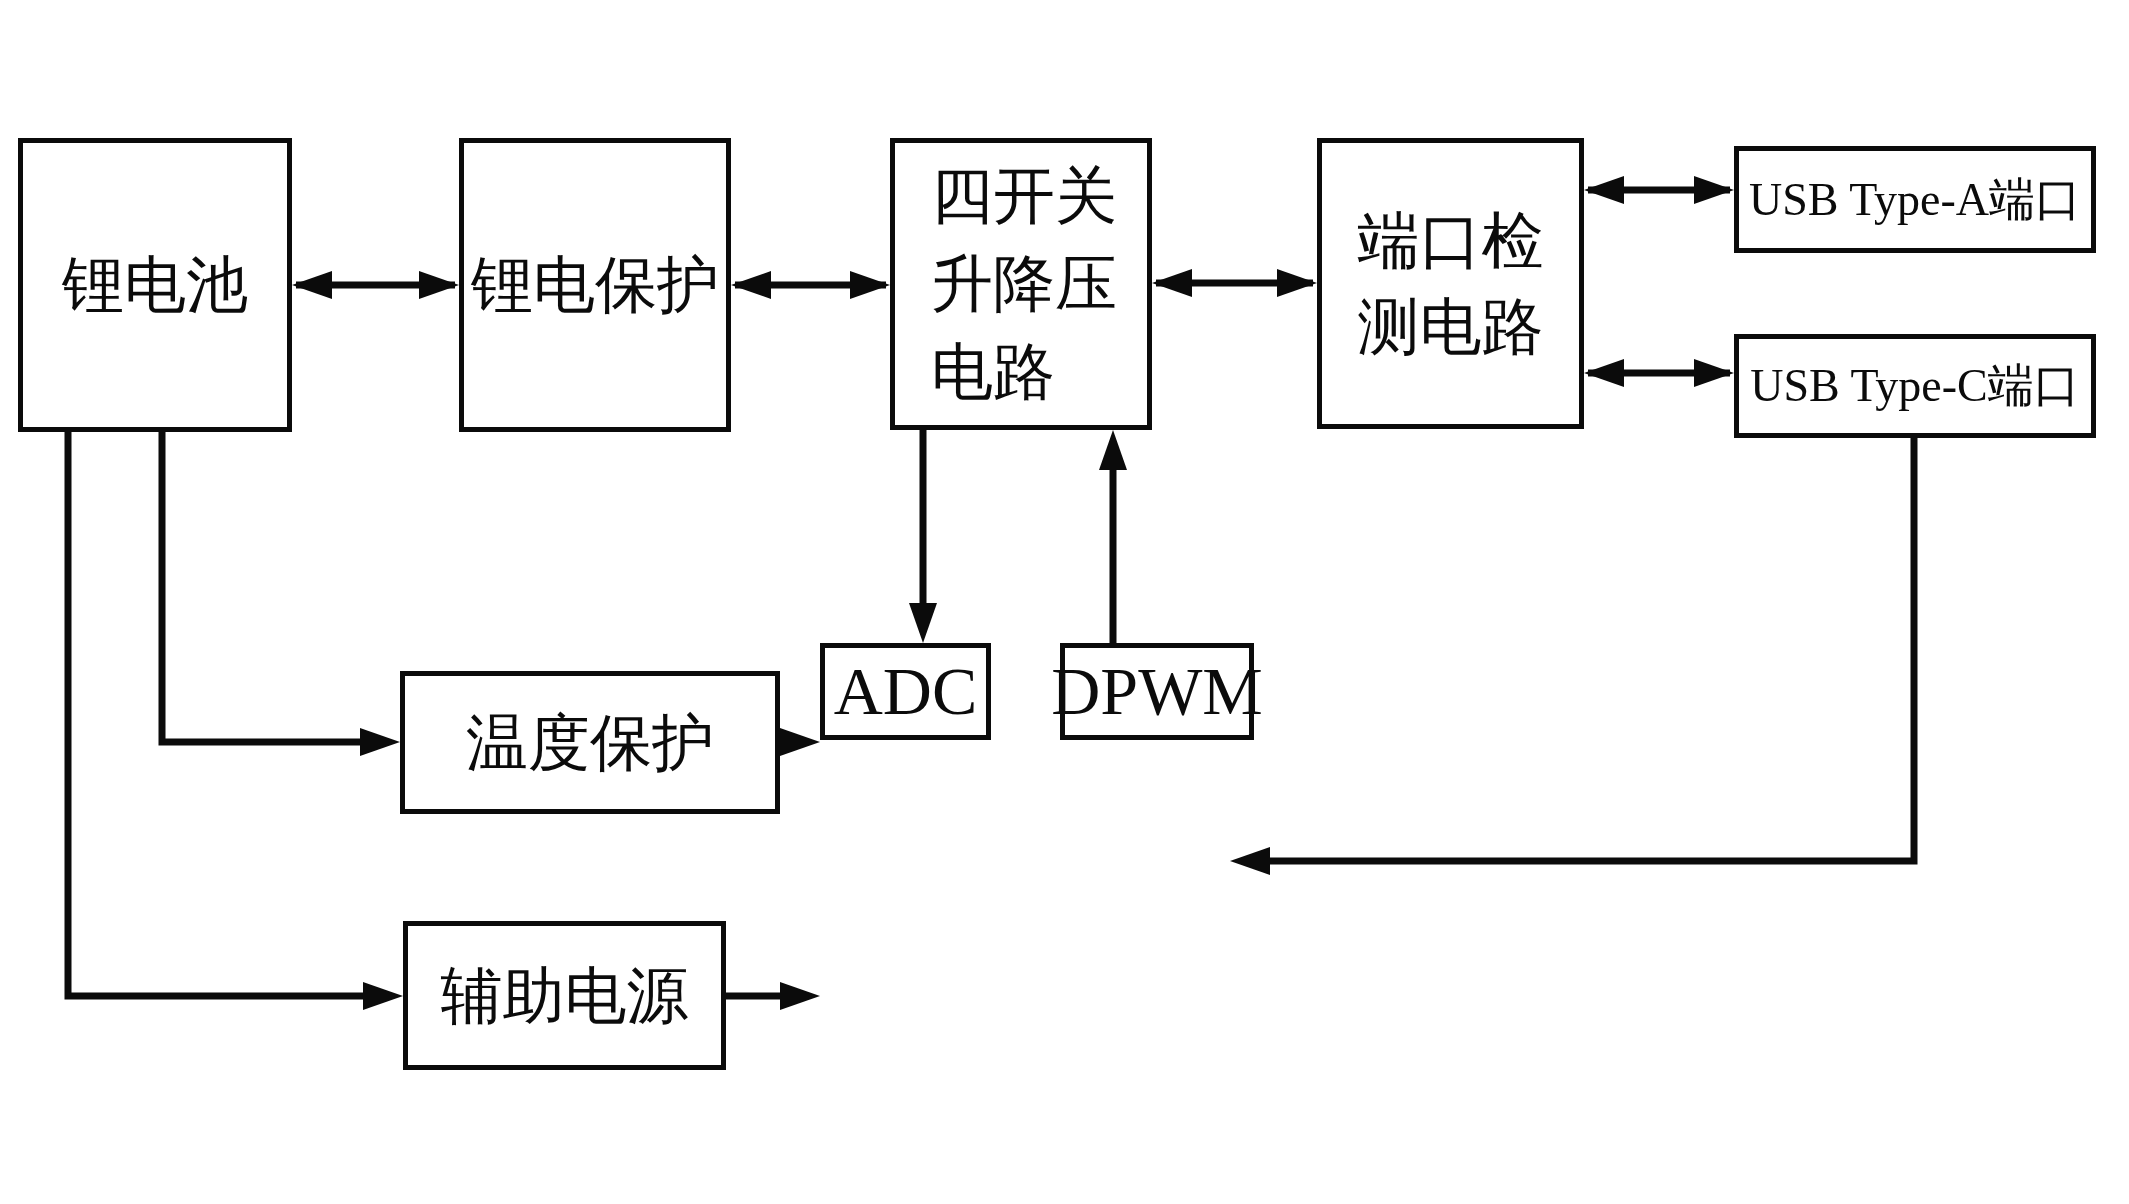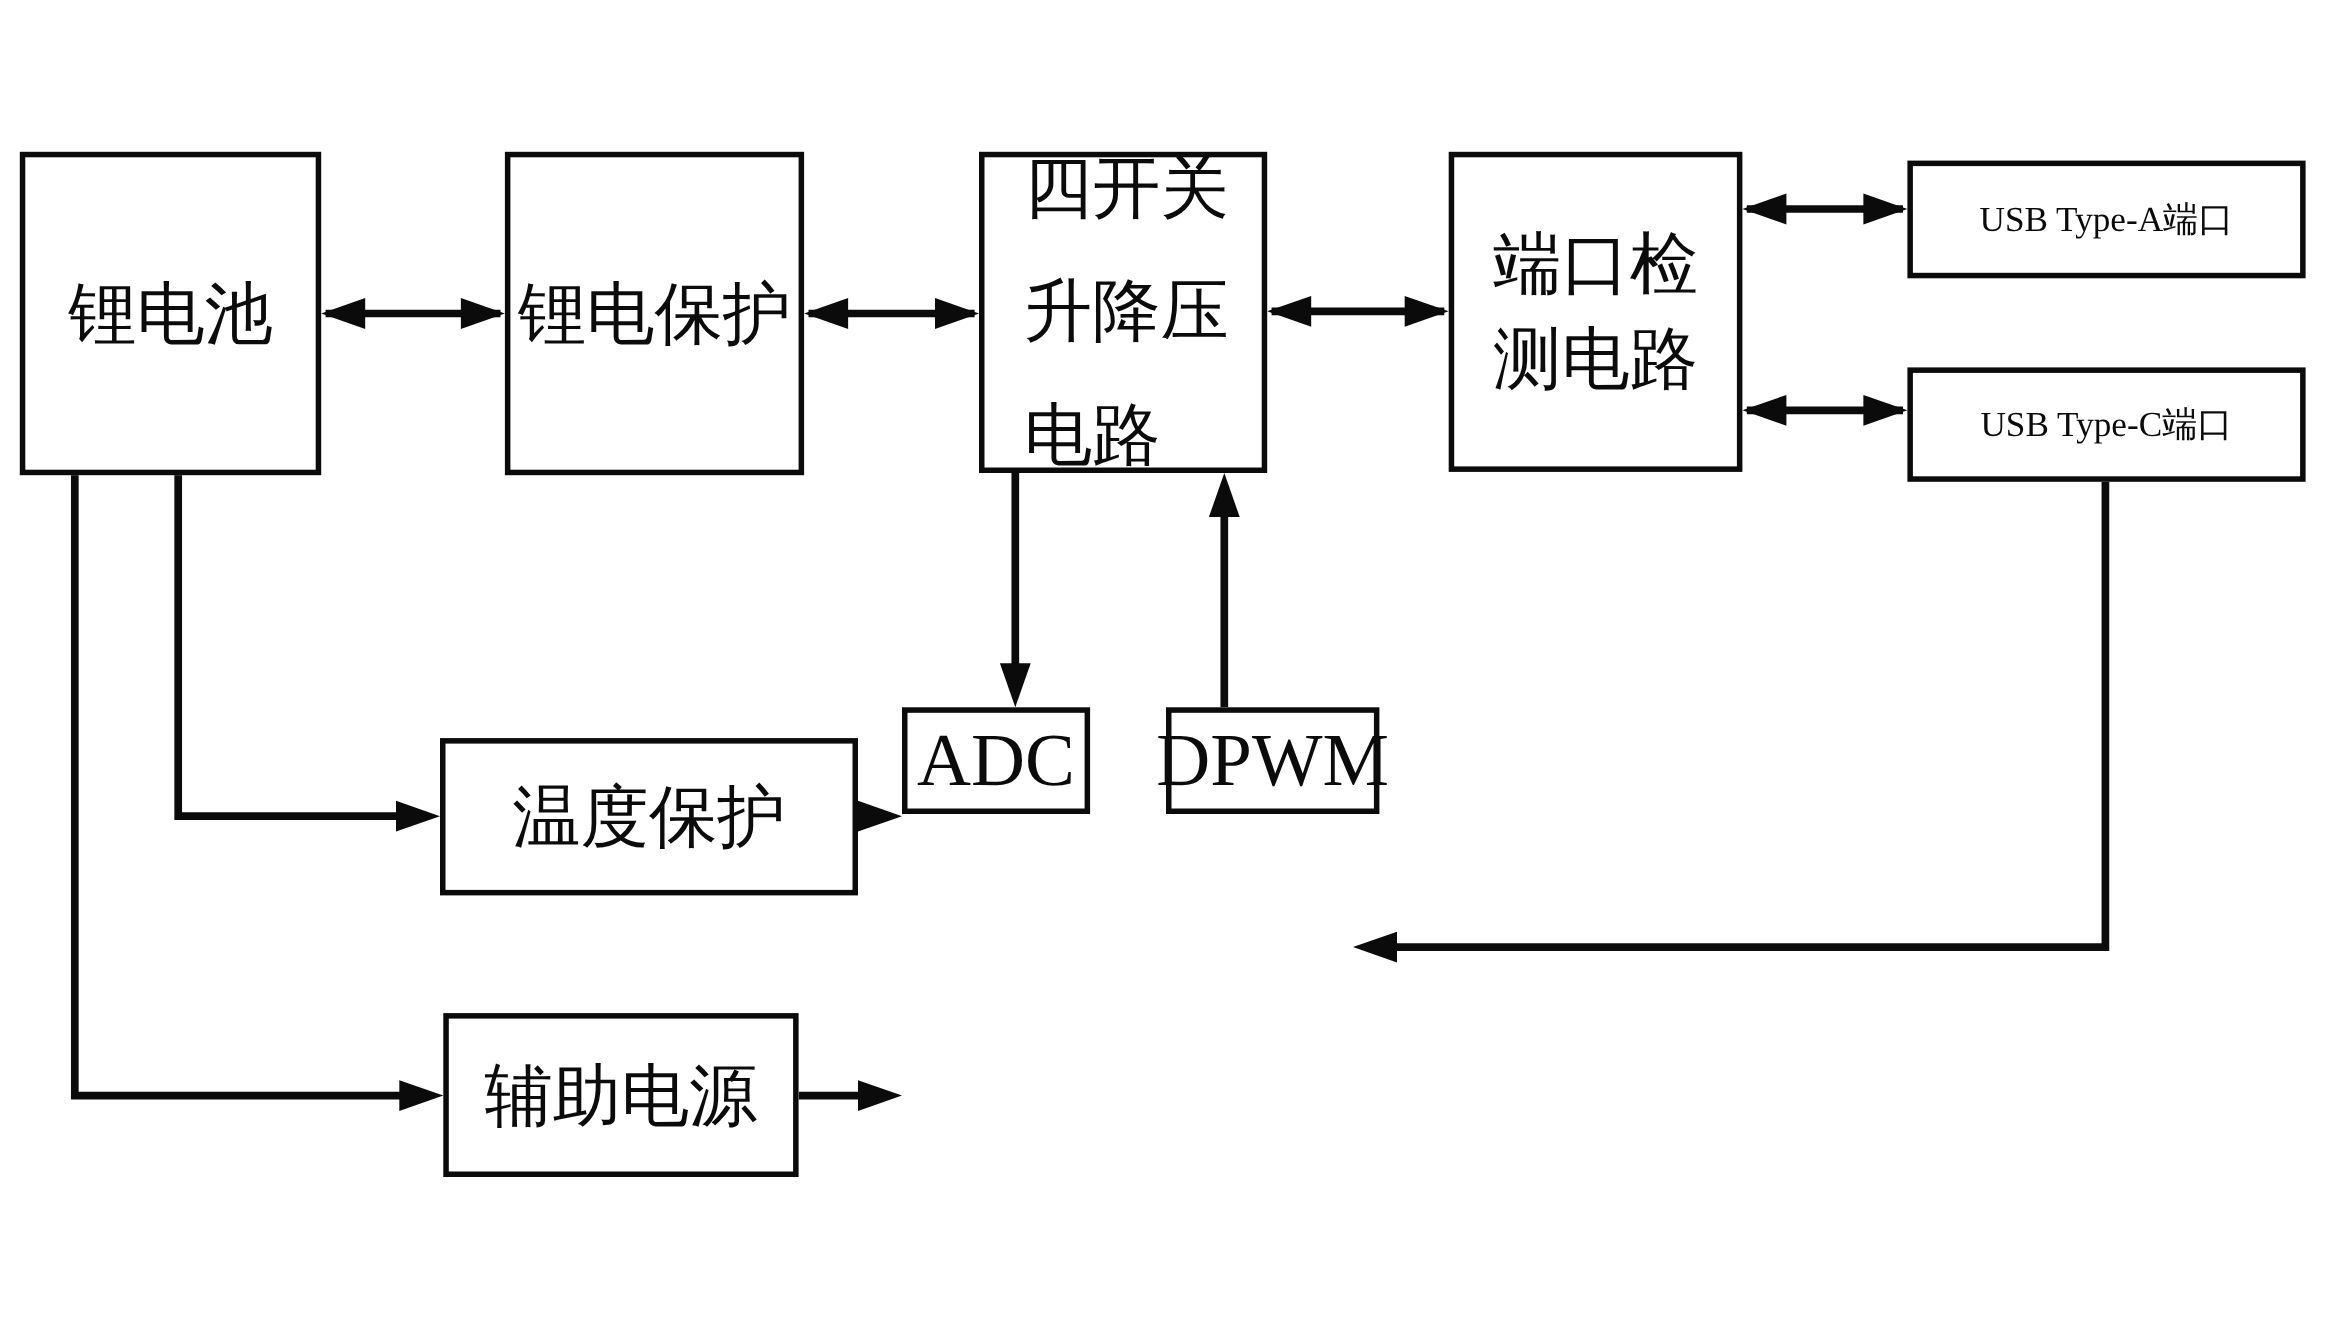--- a/index.html
+++ b/index.html
@@ -24,29 +24,29 @@
     display: flex;
     align-items: center;
     justify-content: center;
     text-align: center;
   }
   .lbl {
     display: block;
     white-space: nowrap;
   }
   .fs-cjk  { font-size: 62px; }
-  .fs-usb  { font-size: 32px; }
+  .fs-usb  { font-size: 46px; }
   .fs-sub  { font-size: 68px; }
 
   
   .b-battery     { left: 18px;   top: 138px; width: 274px; height: 294px; }
   .b-protection  { left: 459px;  top: 138px; width: 272px; height: 294px; }
   .b-buckboost   { left: 890px;  top: 138px; width: 262px; height: 292px;
                    flex-direction: column; align-items: flex-start;
-                   justify-content: center; padding-left: 36px; gap: 24px; }
+                   justify-content: center; padding-left: 36px; }
   .b-buckboost .lbl { line-height: 88px; }
   .b-portdetect  { left: 1317px; top: 138px; width: 267px; height: 291px;
                    flex-direction: column; text-align: center; }
   .b-portdetect .lbl { line-height: 86px; }
   .b-usba        { left: 1734px; top: 146px; width: 362px; height: 107px; }
   .b-usbc        { left: 1734px; top: 334px; width: 362px; height: 104px; }
 
   
   .b-temp        { left: 400px;  top: 671px; width: 380px; height: 143px; }
   .b-aux         { left: 403px;  top: 921px; width: 323px; height: 149px; }

